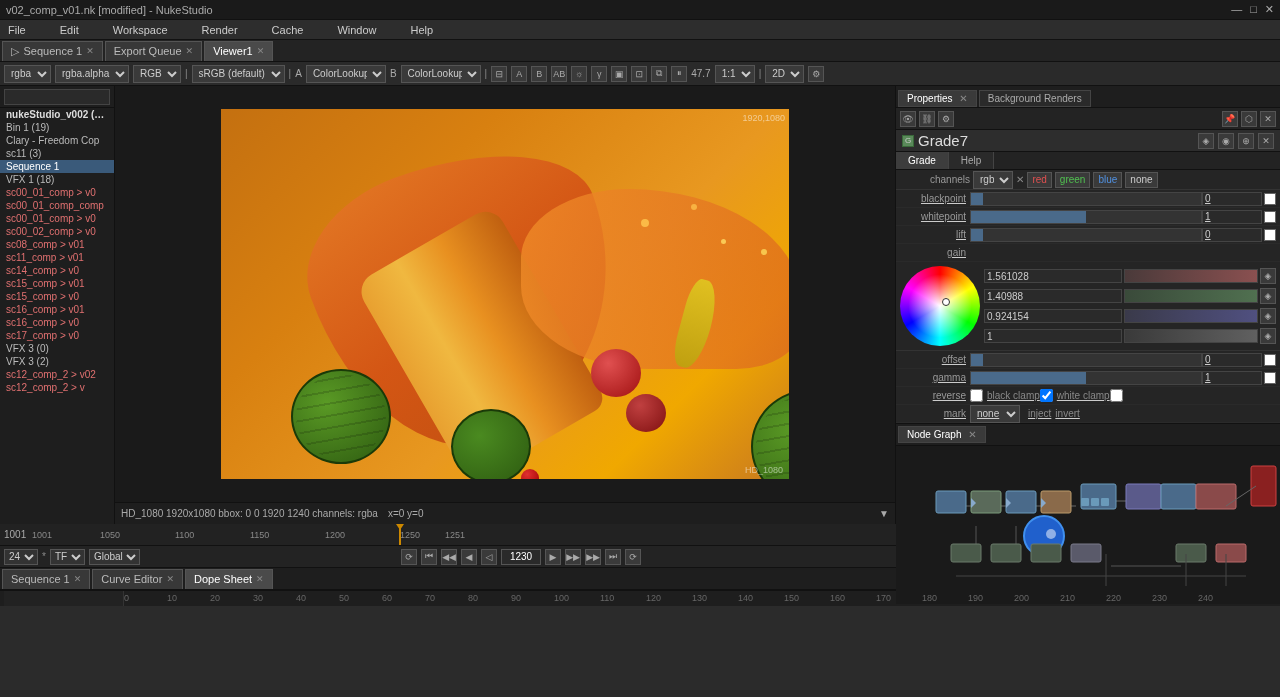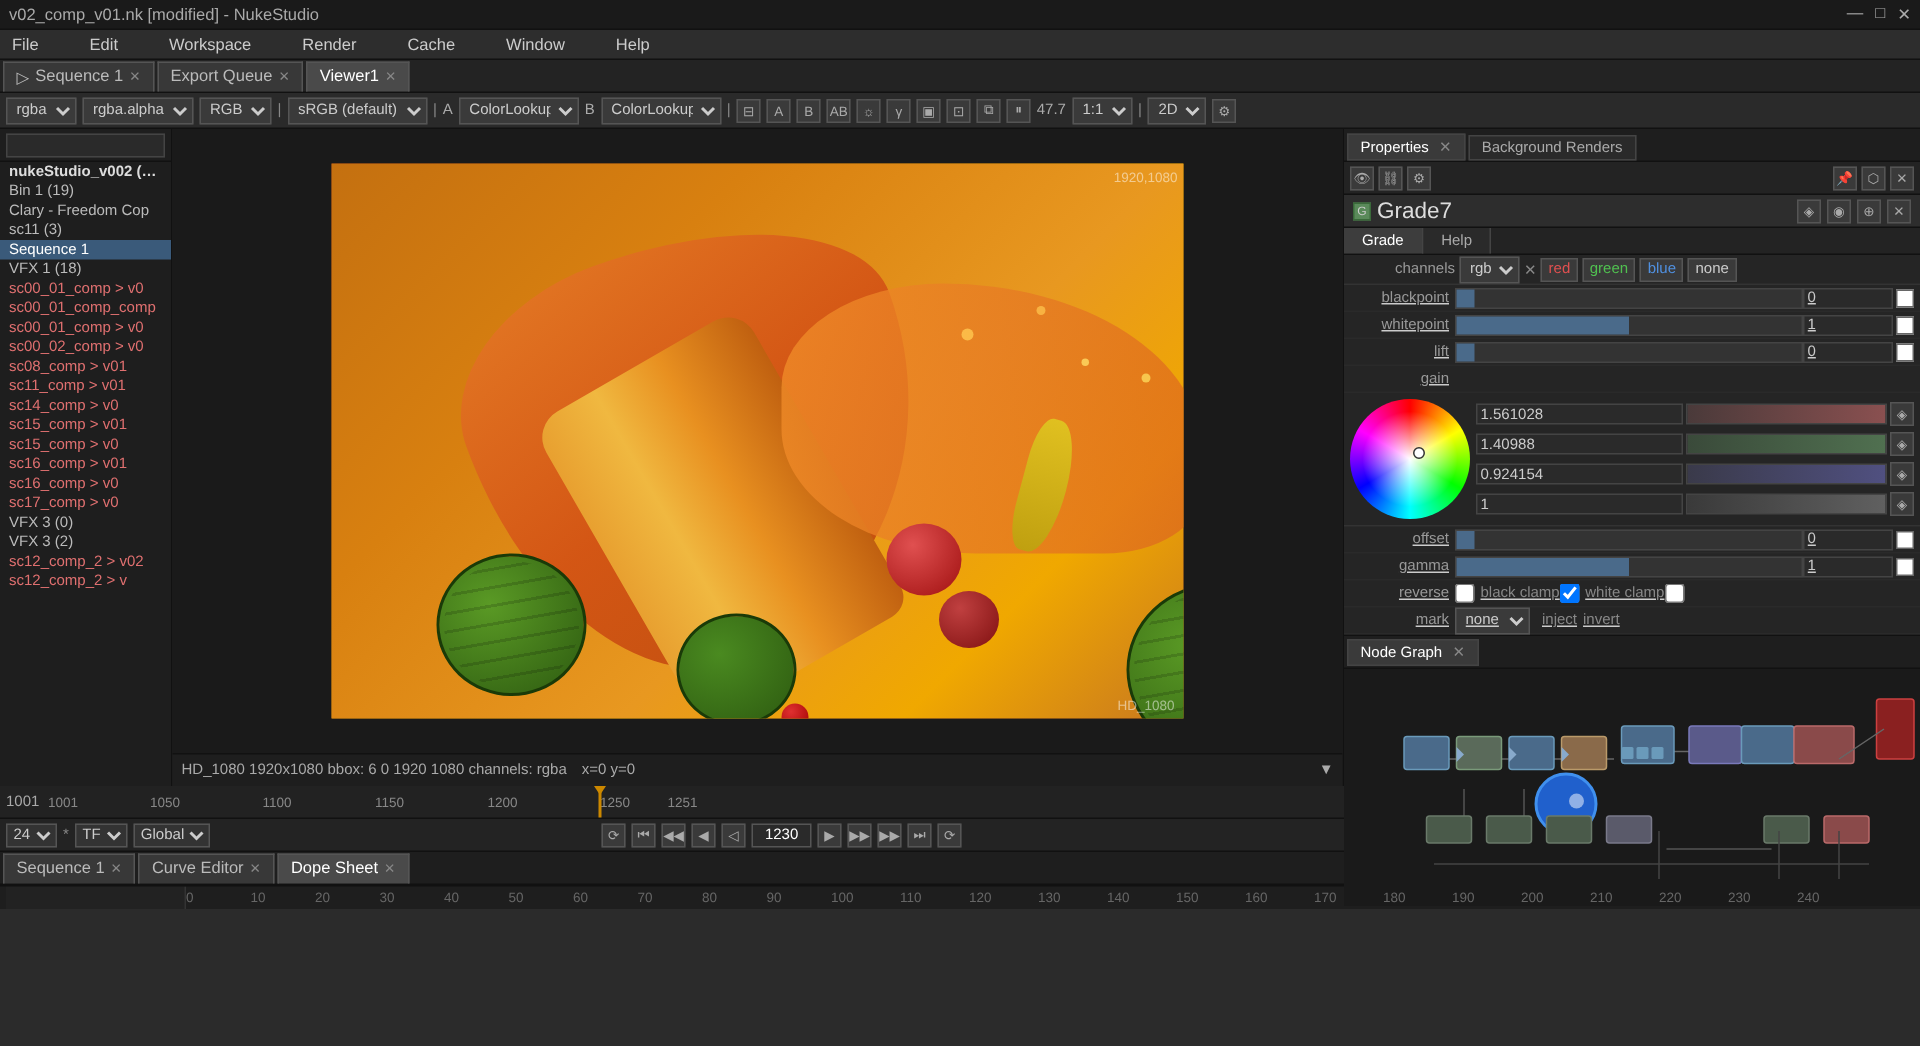--- a/index.html
+++ b/index.html
@@ -618,21 +618,21 @@
           <div style="position:absolute; left:540px; top:140px; width:6px; height:6px; background: rgba(255,230,100,0.7); border-radius:50%;"></div>
 
           <div style="position:absolute; top:4px; right:4px; color:rgba(255,255,255,0.5); font-size:9px;">1920,1080</div>
 
           <div style="position:absolute; bottom:4px; right:6px; color:rgba(255,255,255,0.5); font-size:9px;">HD_1080</div>
         </div>
       </div>
     </div>
 
     <div id="viewer-status">
-      <span>HD_1080 1920x1080  bbox: 6 0 1920 1080 channels: rgba</span>
+      <span>HD_1080 1920x1080  bbox: 0 0 1920 1240 channels: rgba</span>
       <span>x=0 y=0</span>
       <div style="margin-left:auto;">▼</div>
     </div>
   </div>
 
   <div id="right-panel">
 
     <div id="properties-panel">
 
       <div id="properties-tabs">

